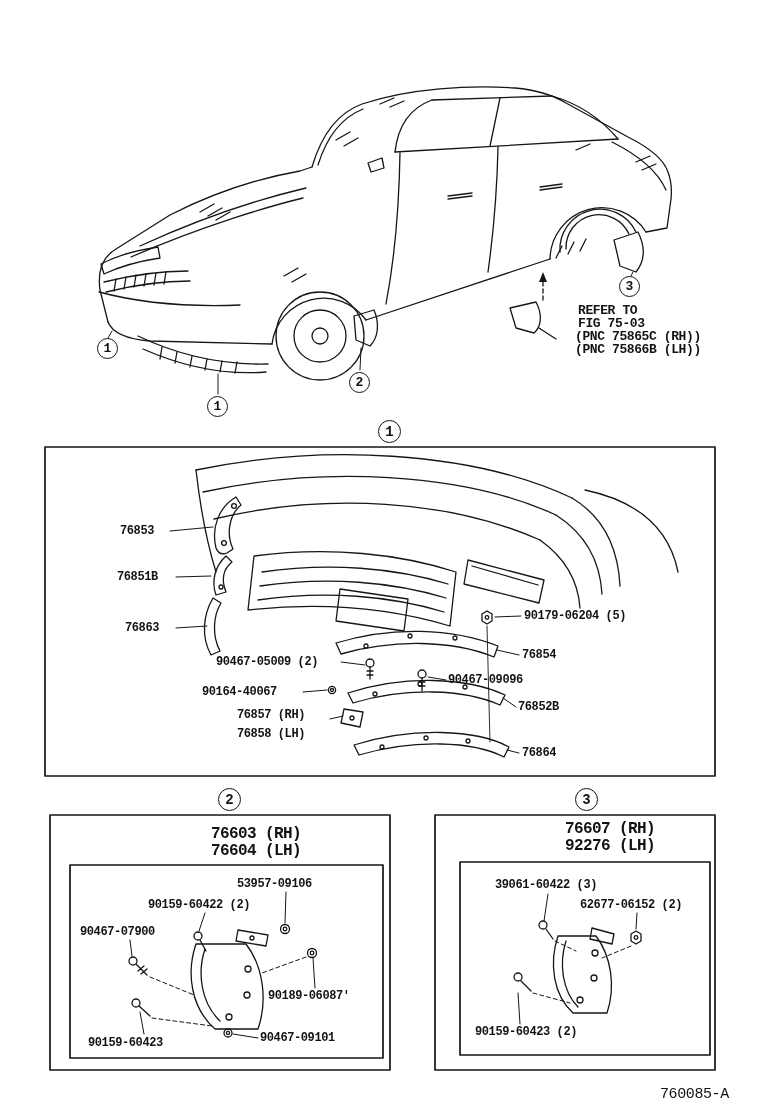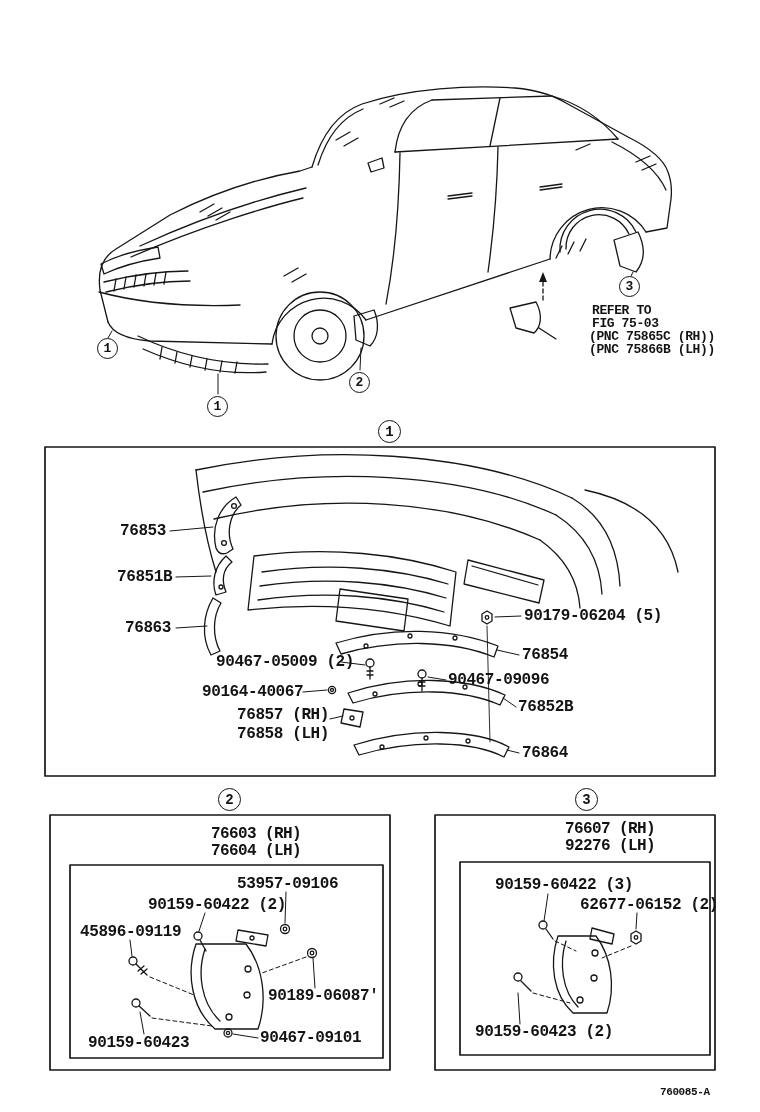--- a/index.html
+++ b/index.html
@@ -1,27 +1,27 @@
 <!DOCTYPE html>
 <html><head>
 <meta charset="utf-8">
 <style>
   * { margin:0; padding:0; box-sizing:border-box; }
   html,body { background:#ffffff; }
   body { font-family:"Liberation Mono","DejaVu Sans Mono",monospace; color:#131313; }
   .canvas { position:relative; width:760px; height:1112px; background:#ffffff; overflow:hidden; }
   svg.art { position:absolute; left:0; top:0; }
-  .lbl { position:absolute; font-weight:700; font-size:16px; line-height:15px; white-space:nowrap; letter-spacing:-0.4px; }
-  .ref { position:absolute; font-weight:700; font-size:13px; line-height:13px; white-space:nowrap; letter-spacing:-0.4px;margin-left:14px; }
+  .lbl { position:absolute; font-weight:700; font-size:12px; line-height:15px; white-space:nowrap; letter-spacing:-0.4px; }
+  .ref { position:absolute; font-weight:700; font-size:13px; line-height:13px; white-space:nowrap; letter-spacing:-0.4px; }
   .ttl { position:absolute; font-weight:700; font-size:16px; line-height:17px; white-space:nowrap; text-align:center; letter-spacing:-0.6px; }
   .co { position:absolute; width:21px; height:21px; border:1.7px solid #131313; border-radius:50%;
         display:flex; align-items:center; justify-content:center; font-weight:700; font-size:13px;
         background:#ffffff; }
   .co.big { width:23px; height:23px; font-size:14px; }
-  .pagecode { position:absolute; font-weight:700; font-size:11px; letter-spacing:-0.4px; }
+  .pagecode { position:absolute; font-weight:400; font-size:15px; letter-spacing:-0.4px; }
 </style>
 </head>
 <body>
 
 <div class="canvas">
 
   <svg class="art" width="760" height="1112" viewBox="0 0 760 1112">
     <g stroke="#161616" fill="none" stroke-width="1.3" stroke-linecap="round" stroke-linejoin="round">
 
       <g>
@@ -218,26 +218,26 @@
   <div class="lbl" style="left:448px;top:673px">90467-09096</div>
   <div class="lbl" style="left:237px;top:708px">76857 (RH)</div>
   <div class="lbl" style="left:237px;top:727px">76858 (LH)</div>
   <div class="lbl" style="left:518px;top:700px">76852B</div>
   <div class="lbl" style="left:522px;top:746px">76864</div>
 
   <div class="ttl" style="left:196px;top:826px;width:120px">76603 (RH)</div>
   <div class="ttl" style="left:196px;top:843px;width:120px">76604 (LH)</div>
   <div class="lbl" style="left:237px;top:877px">53957-09106</div>
   <div class="lbl" style="left:148px;top:898px">90159-60422 (2)</div>
-  <div class="lbl" style="left:80px;top:925px">45896-09119</div>
+  <div class="lbl" style="left:80px;top:925px">90467-07900</div>
   <div class="lbl" style="left:268px;top:989px">90189-06087'</div>
   <div class="lbl" style="left:88px;top:1036px">90159-60423</div>
   <div class="lbl" style="left:260px;top:1031px">90467-09101</div>
 
   <div class="ttl" style="left:550px;top:821px;width:120px">76607 (RH)</div>
   <div class="ttl" style="left:550px;top:838px;width:120px">92276 (LH)</div>
-  <div class="lbl" style="left:495px;top:878px">90159-60422 (3)</div>
+  <div class="lbl" style="left:495px;top:878px">39061-60422 (3)</div>
   <div class="lbl" style="left:580px;top:898px">62677-06152 (2)</div>
   <div class="lbl" style="left:475px;top:1025px">90159-60423 (2)</div>
 
   <div class="pagecode" style="left:660px;top:1086px">760085-A</div>
 
 </div>
 
 </body></html>

